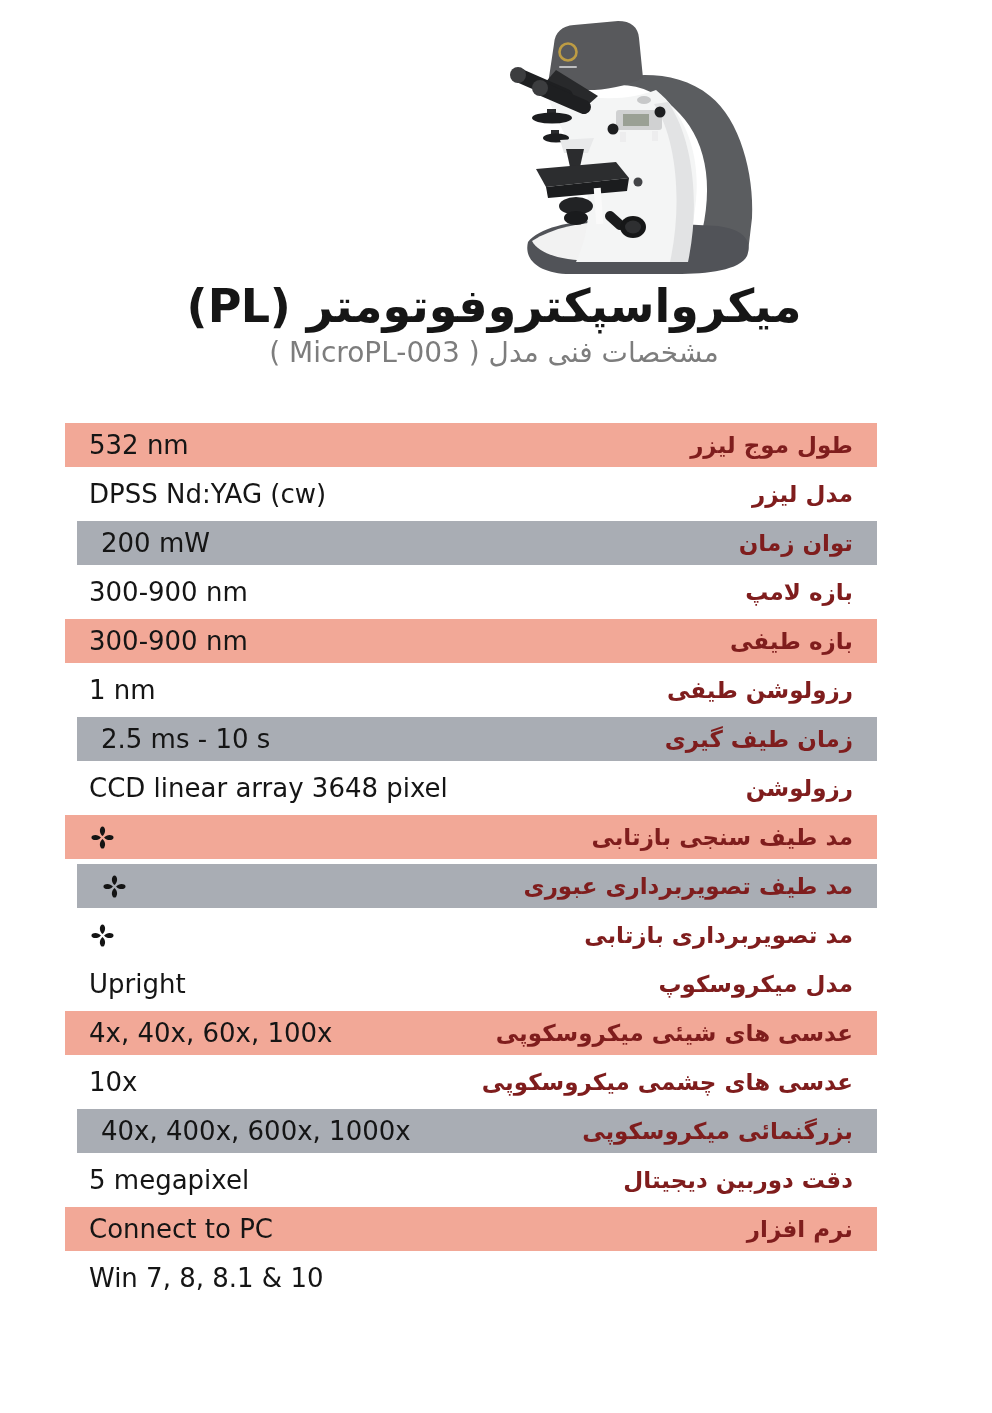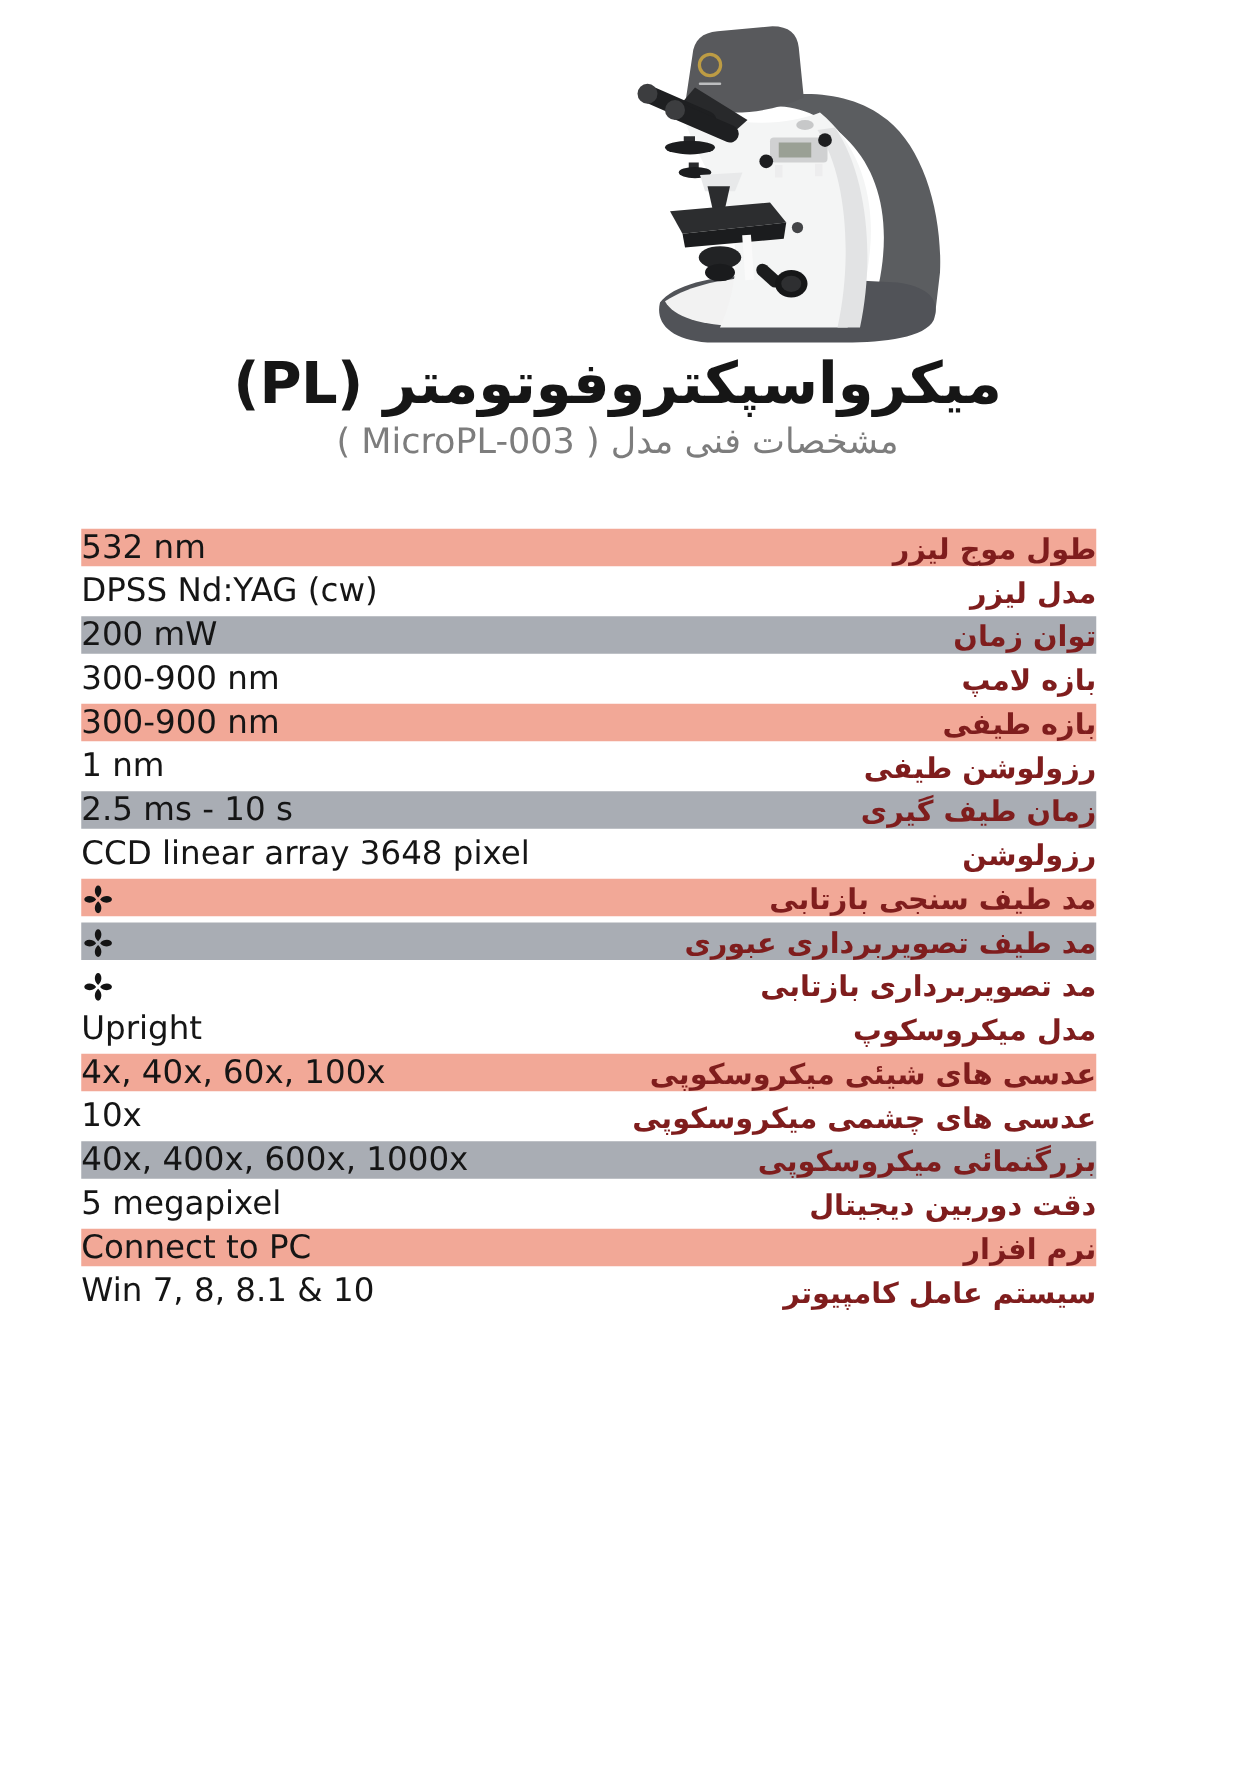--- a/index.html
+++ b/index.html
@@ -15,25 +15,25 @@
   .title{
     font-size:46px;font-weight:800;color:#161616;line-height:1.18;
     letter-spacing:-0.5px;
   }
   .subtitle{
     font-size:28px;font-weight:400;color:var(--subtitle-gray,#7d7d7d);margin-top:3px;
   }
   
   .spec-table{position:absolute;left:65px;top:423px;width:812px;}
   .row{
-    display:flex;align-items:flex-end;justify-content:space-between;
-    height:30px;margin-bottom:5px;padding:0 0;box-sizing:border-box;
+    display:flex;align-items:center;justify-content:space-between;
+    height:44px;margin-bottom:5px;padding:0 24px;box-sizing:border-box;
   }
   .row.salmon{background:var(--salmon,#f2a897);}
-  .row.gray{background:var(--gray,#a9adb4);}
+  .row.gray{background:var(--gray,#a9adb4);margin-left:12px;}
   .row.white{background:transparent;}
   .value{
     font-size:26px;color:#151515;direction:ltr;white-space:nowrap;
     display:flex;align-items:center;
   }
   .label{
     font-size:23px;font-weight:700;color:#7f1d1d;direction:rtl;white-space:nowrap;
   }
   .petal{width:27px;height:27px;display:block;}
 </style>
@@ -222,15 +222,14 @@
     <span class="label">دقت دوربین دیجیتال</span>
   </div>
 
   <div class="row salmon">
     <span class="value">Connect to PC</span>
     <span class="label">نرم افزار</span>
   </div>
 
   <div class="row white">
     <span class="value">Win 7, 8, 8.1 &amp; 10</span>
-    <span class="label">سیستم عامل کامپیوتر</span>
   </div>
 </div>
 
 </body></html>

